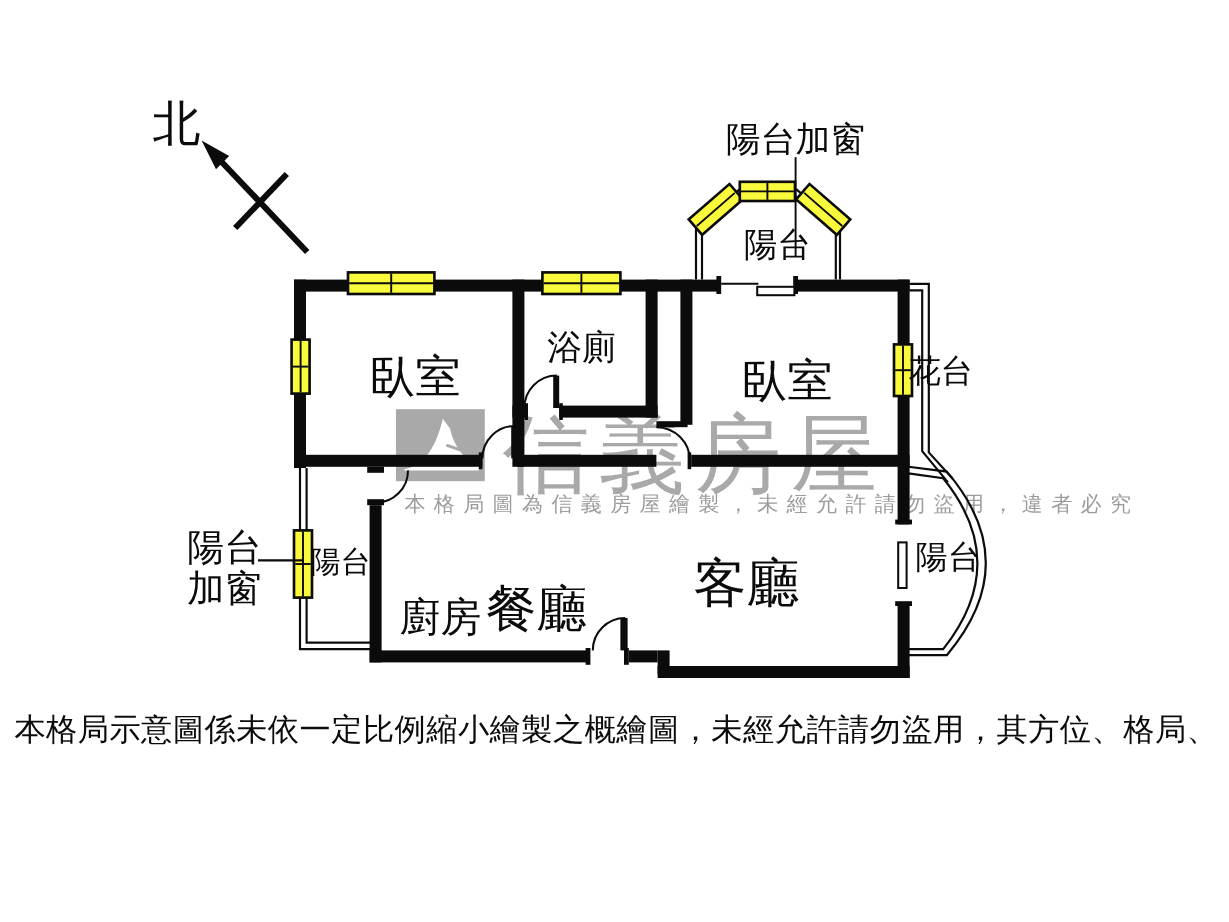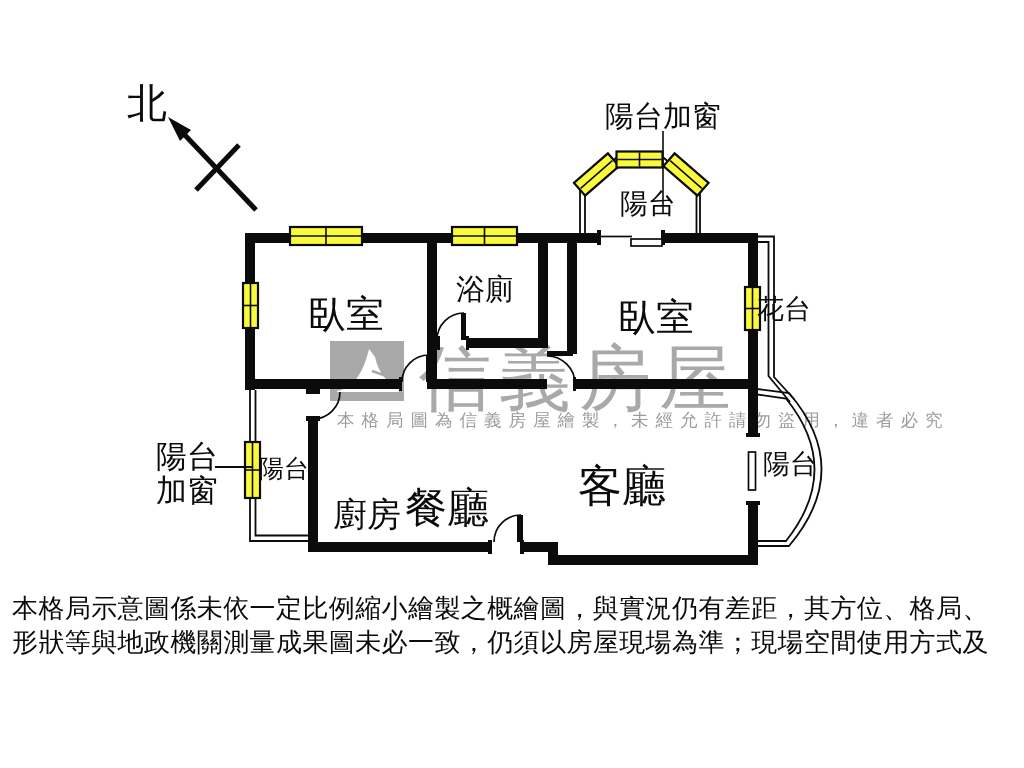--- a/index.html
+++ b/index.html
@@ -173,16 +173,15 @@
   <text x="187" y="467" font-size="31" text-anchor="middle" class="lbl">陽台</text>
   <text x="187" y="501" font-size="31" text-anchor="middle" class="lbl">加窗</text>
   <text x="284" y="477" font-size="25" text-anchor="middle" class="lbl">陽台</text>
   <text x="367" y="526" font-size="34" text-anchor="middle" class="lbl">廚房</text>
   <text x="447" y="522" font-size="42" text-anchor="middle" class="lbl">餐廳</text>
   <text x="622" y="501" font-size="44" text-anchor="middle" class="lbl">客廳</text>
   <text x="790" y="473" font-size="27" text-anchor="middle" class="lbl">陽台</text>
 </svg>
 
   <div id="disclaimer">
-    <div>本格局示意圖係未依一定比例縮小繪製之概繪圖，與實況仍有差距，其方位、格局、</div>
-    <div>形狀等與地政機關測量成果圖未必一致，仍須以房屋現場為準；現場空間使用方式及</div>
+    <div>本格局示意圖係未依一定比例縮小繪製之概繪圖，未經允許請勿盜用，其方位、格局、</div>
   </div>
 </div>
 
 </body></html>

